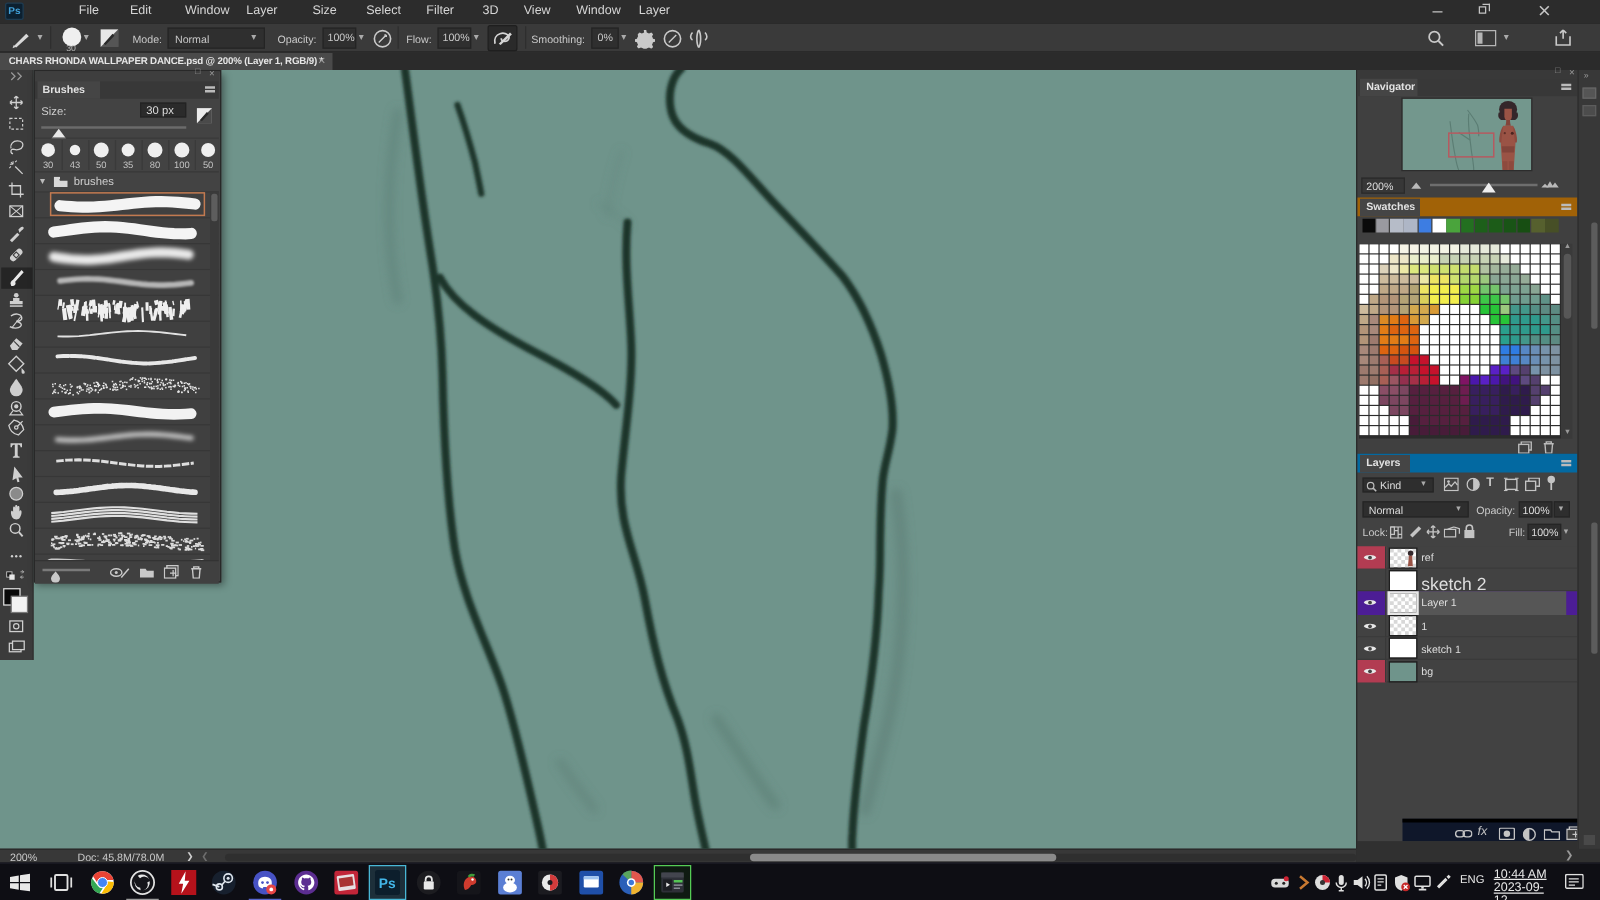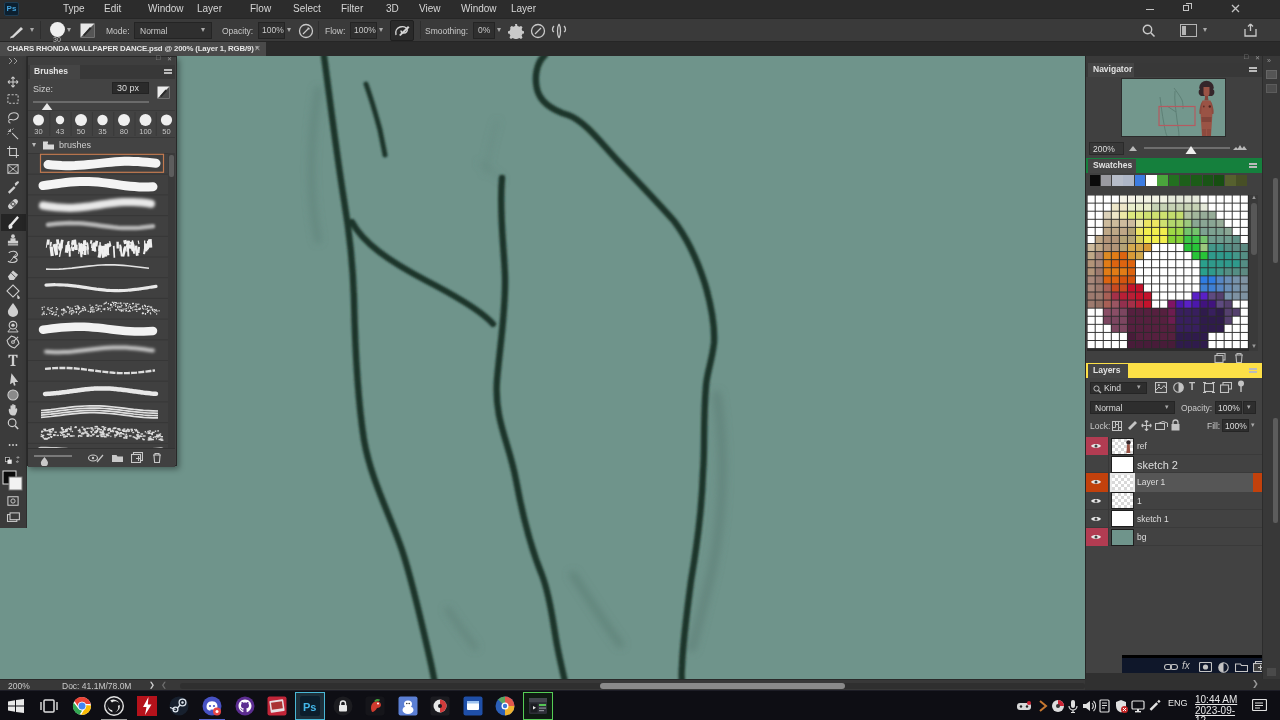--- a/index.html
+++ b/index.html
@@ -38,25 +38,25 @@
   <path d="M 502,178 C 499,212 504,246 505,276 C 506,310 500,345 497,380 C 494,420 509,442 516,480 C 523,518 530,546 542,575 C 551,599 553,624 557,645 C 561,666 565,680 567,692" stroke-width="6.4"></path>
   <path d="M 545,55 C 537,62 534,76 537,89 C 540,102 552,110 568,115 C 585,121 601,143 618,161 C 640,184 659,204 674,221 C 687,238 697,259 705,284 C 712,308 715,326 714,343 C 712,361 707,372 706,386 C 703,420 705,450 703,472 C 702,506 697,546 691,581 C 687,611 683,641 682,666 C 681,678 682,686 683,692" stroke-width="6.4"></path>
  </g>
 </g>
 </svg>
 </div>
 
 <div class="abs" style="left:0;top:0;width:1280px;height:18px;background:#2c2c2c;font-size:10px;color:#d6d6d6;">
  <div class="abs" style="left:4px;top:2px;width:15px;height:14px;background:#0c2030;border:1px solid #1e3c52;border-radius:2px;
       color:#41a0d8;font-size:8px;font-weight:bold;text-align:center;line-height:12px;">Ps</div>
- <span class="abs" style="left:63px;top:3px;">Type</span>
+ <span class="abs" style="left:63px;top:3px;">File</span>
     <span class="abs" style="left:104px;top:3px;">Edit</span>
     <span class="abs" style="left:148px;top:3px;">Window</span>
     <span class="abs" style="left:197px;top:3px;">Layer</span>
-    <span class="abs" style="left:250px;top:3px;">Flow</span>
+    <span class="abs" style="left:250px;top:3px;">Size</span>
     <span class="abs" style="left:293px;top:3px;">Select</span>
     <span class="abs" style="left:341px;top:3px;">Filter</span>
     <span class="abs" style="left:386px;top:3px;">3D</span>
     <span class="abs" style="left:419px;top:3px;">View</span>
     <span class="abs" style="left:461px;top:3px;">Window</span>
     <span class="abs" style="left:511px;top:3px;">Layer</span>
  <div class="abs" style="left:1146px;top:9px;width:8px;height:1.4px;background:#c4c4c4;"></div>
  <div class="abs" style="left:1183px;top:5px;width:6px;height:6px;border:1.2px solid #c4c4c4;"></div>
  <div class="abs" style="left:1186px;top:3px;width:6px;height:6px;border:1.2px solid #c4c4c4;border-left:none;border-bottom:none;"></div>
  <svg class="abs" style="left:1231px;top:4px;" width="9" height="9">
@@ -1012,21 +1012,21 @@
       <div class="abs" style="left:58px;top:91px;width:86px;height:1.6px;background:#6e6e6e;"></div>
       <svg class="abs" style="left:99px;top:90px;" width="12" height="9">
         <path d="M 6,0 L 11.5,8 L 0.5,8 Z" fill="#efefef"></path>
       </svg>
       <svg class="abs" style="left:147px;top:87px;" width="15" height="8">
         <path d="M 4,7 L 7,2 L 10,7 Z M 8,7 L 11,3 L 14,7 Z" fill="#b9b9b9"></path>
         <path d="M 0,7 L 3,4 L 6,7 Z" fill="#b9b9b9"></path>
       </svg>
     </div>
     <div class="abs" style="left:1px;top:102px;width:176px;height:205px;background:#404040;">
-      <div class="abs" style="left:0;top:0;width:176px;height:15px;background:#15803d;">
+      <div class="abs" style="left:0;top:0;width:176px;height:15px;background:#a16207;">
         <div class="abs" style="left:2px;top:1px;width:48px;height:14px;background:#454545;">
           <span class="abs" style="left:5px;top:1px;font-size:8.5px;font-weight:bold;color:#e2e2e2;">Swatches</span>
         </div>
         <div class="abs" style="left:163px;top:5px;width:8px;height:1.5px;background:#bbb;"></div>
         <div class="abs" style="left:163px;top:8px;width:8px;height:1.5px;background:#bbb;"></div>
       </div>
       <div class="abs" style="left:3.5px;top:17px;width:10.5px;height:10.5px;background:#0a0a0a;"></div>
       <div class="abs" style="left:14.8px;top:17px;width:10.5px;height:10.5px;background:#9a9aa0;"></div>
       <div class="abs" style="left:26.1px;top:17px;width:10.5px;height:10.5px;background:#b6bcc8;"></div>
       <div class="abs" style="left:37.4px;top:17px;width:10.5px;height:10.5px;background:#aeb6c6;"></div>
@@ -1430,21 +1430,21 @@
       </div>
       <svg class="abs" style="left:128px;top:195px;" width="12" height="10">
         <rect x="1" y="2.5" width="8" height="7" fill="none" stroke="#bbb" stroke-width="1.1"></rect>
         <path d="M 3,2.5 V 0.5 H 11 V 7 H 9" fill="none" stroke="#bbb" stroke-width="1.1"></path>
       </svg>
       <svg class="abs" style="left:148px;top:194px;" width="10" height="11">
         <path d="M 1,3 h8 M 3,3 v-1.5 h4 V 3 M 2,3.5 l 0.6,7 h4.8 l 0.6,-7" fill="none" stroke="#bbb" stroke-width="1.1"></path>
       </svg>
     </div>
     <div class="abs" style="left:1px;top:307px;width:176px;height:310px;background:#424242;">
-      <div class="abs" style="left:0;top:0;width:176px;height:15px;background:#fde047;">
+      <div class="abs" style="left:0;top:0;width:176px;height:15px;background:#0369a1;">
         <div class="abs" style="left:2px;top:1px;width:40px;height:14px;background:#454545;">
           <span class="abs" style="left:5px;top:1px;font-size:8.5px;font-weight:bold;color:#e2e2e2;">Layers</span>
         </div>
         <div class="abs" style="left:163px;top:5px;width:8px;height:1.5px;background:#bbb;"></div>
         <div class="abs" style="left:163px;top:8px;width:8px;height:1.5px;background:#bbb;"></div>
       </div>
       <div class="abs" style="left:4px;top:19px;width:57px;height:12px;background:#2e2e2e;border:1px solid #252525;">
         <svg class="abs" style="left:2px;top:2px;" width="9" height="9">
           <circle cx="3.5" cy="3.5" r="2.6" fill="none" stroke="#bbb" stroke-width="1"></circle>
           <path d="M 5.5,5.5 L 8,8" stroke="#bbb" stroke-width="1.2"></path>
@@ -1540,23 +1540,23 @@
         </svg>
         <svg class="abs" style="left:25.5px;top:1.5px;" width="21" height="15">
           <circle cx="16.5" cy="3.5" r="2.2" fill="#33282c"></circle>
           <path d="M 15,5.5 C 15,8 14.7,11 14.3,14 L 18.3,14 C 18,11 17.8,8 17.8,5.5 Z" fill="#9a5345"></path>
         </svg>
         <span class="abs" style="left:51px;top:4px;font-size:8.5px;color:#dedede;">ref</span>
       </div>
       <div class="abs" style="left:0;top:92.2px;width:176px;height:18.2px;background:#424242;border-bottom:1px solid #3a3a3a;">
         <div class="abs" style="left:0;top:0;width:22.5px;height:18.2px;border-right:1px solid #383838;"></div>
         <div class="abs" style="left:25.5px;top:1.5px;width:21px;height:15px;background:#fff;outline:1px solid #1e1e1e;"></div>
-        <span class="abs" style="left:51px;top:4px;font-size:11px;color:#dedede;">sketch 2</span>
-      </div>
-      <div class="abs" style="left:0;top:110.4px;width:176px;height:26px;background:#c2410c;border-bottom:1px solid #3a3a3a;">
+        <span class="abs" style="left:51px;top:4px;font-size:14px;color:#dedede;">sketch 2</span>
+      </div>
+      <div class="abs" style="left:0;top:110.4px;width:176px;height:26px;background:#4c1d95;border-bottom:1px solid #3a3a3a;">
         <div class="abs" style="left:22.5px;top:0;width:144px;height:18.2px;background:#565656;"></div>
         <div class="abs" style="left:0;top:0;width:22.5px;height:18.2px;border-right:1px solid #383838;"></div>
         <svg class="abs" style="left:4px;top:5.0px;" width="12" height="8">
           <path d="M 1,4 C 2.6,1.4 9.4,1.4 11,4 C 9.4,6.6 2.6,6.6 1,4 Z" fill="#e8e8e8"></path>
           <circle cx="6" cy="4" r="1.5" fill="#424242"></circle>
         </svg>
         <div class="abs" style="left:25.5px;top:1.5px;width:21px;height:15px;background:#fff;outline:1px solid #1e1e1e;"></div>
         <svg class="abs" style="left:25.5px;top:1.5px;" width="21" height="15">
           <rect x="0" y="0" width="3" height="3" fill="#d8d8d8"></rect>
           <rect x="6" y="0" width="3" height="3" fill="#d8d8d8"></rect>
@@ -1662,21 +1662,21 @@
       <div class="abs" style="left:3px;top:14px;width:11px;height:9px;background:#555;border:1px solid #666;"></div>
       <div class="abs" style="left:3px;top:28px;width:11px;height:9px;background:#4c4c4c;border:1px solid #5c5c5c;"></div>
       <div class="abs" style="left:10px;top:122px;width:5px;height:85px;background:#5c5c5c;border-radius:2px;"></div>
       <div class="abs" style="left:10px;top:362px;width:5px;height:105px;background:#5c5c5c;border-radius:2px;"></div>
       <div class="abs" style="left:4px;top:612px;width:9px;height:8px;background:#4a4a4a;"></div>
     </div>
   </div>
 
 <div class="abs" style="left:0;top:679px;width:1085px;height:11px;background:#383838;border-top:1px solid #2a2a2a;font-size:8.5px;color:#c9c9c9;">
  <span class="abs" style="left:8px;top:1px;">200%</span>
- <span class="abs" style="left:62px;top:1px;">Doc: 41.1M/78.0M</span>
+ <span class="abs" style="left:62px;top:1px;">Doc: 45.8M/78.0M</span>
  <span class="abs" style="left:149px;top:1px;color:#cfcfcf;font-size:7px;">❯</span>
  <span class="abs" style="left:161px;top:1px;color:#6e6e6e;font-size:7px;">❮</span>
  <div class="abs" style="left:180px;top:3px;width:905px;height:6px;background:#2f2f2f;border-radius:3px;"></div>
  <div class="abs" style="left:600px;top:3px;width:245px;height:6px;background:#8a8a8a;border-radius:3px;"></div>
 </div>
 <div class="abs" style="left:1085px;top:679px;width:195px;height:11px;background:#303030;">
  <span class="abs" style="left:167px;top:0px;color:#999;font-size:8px;">❯</span>
 </div>
 
 <div class="abs" style="left:0;top:690px;width:1280px;height:30px;background:#0e0e14;border-top:1px solid #1d1d26;">

